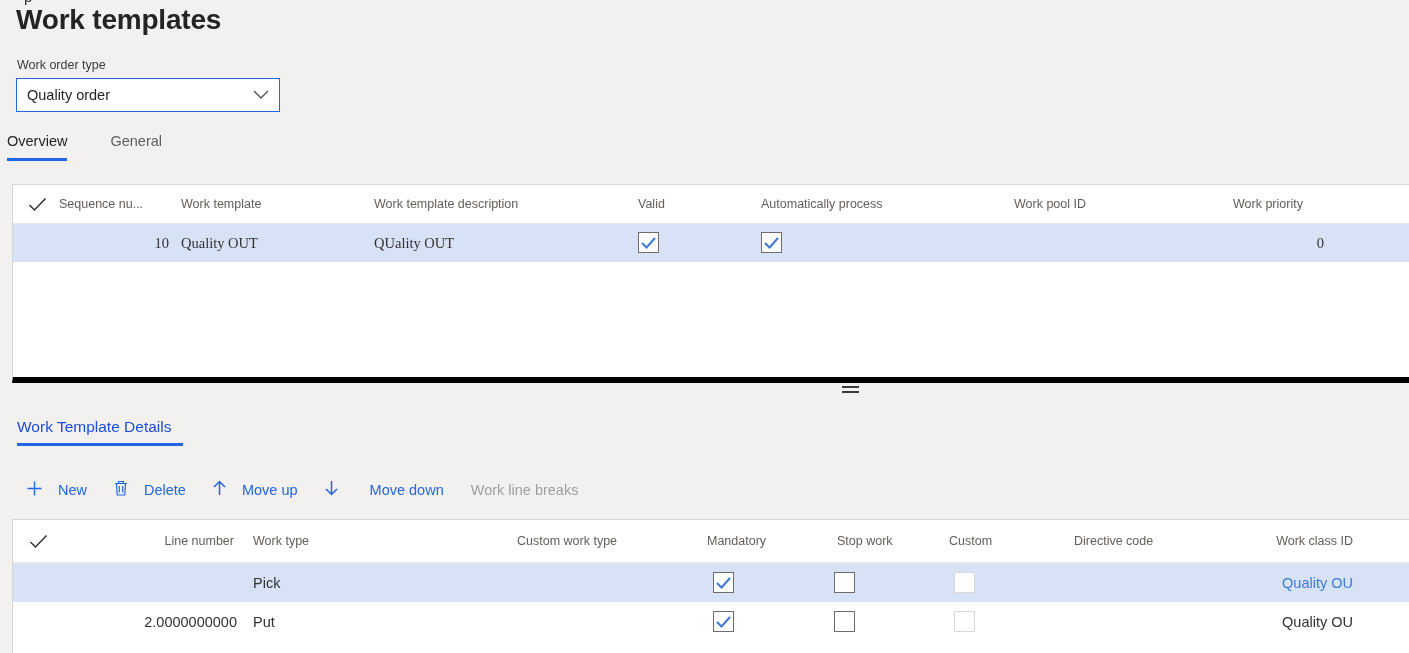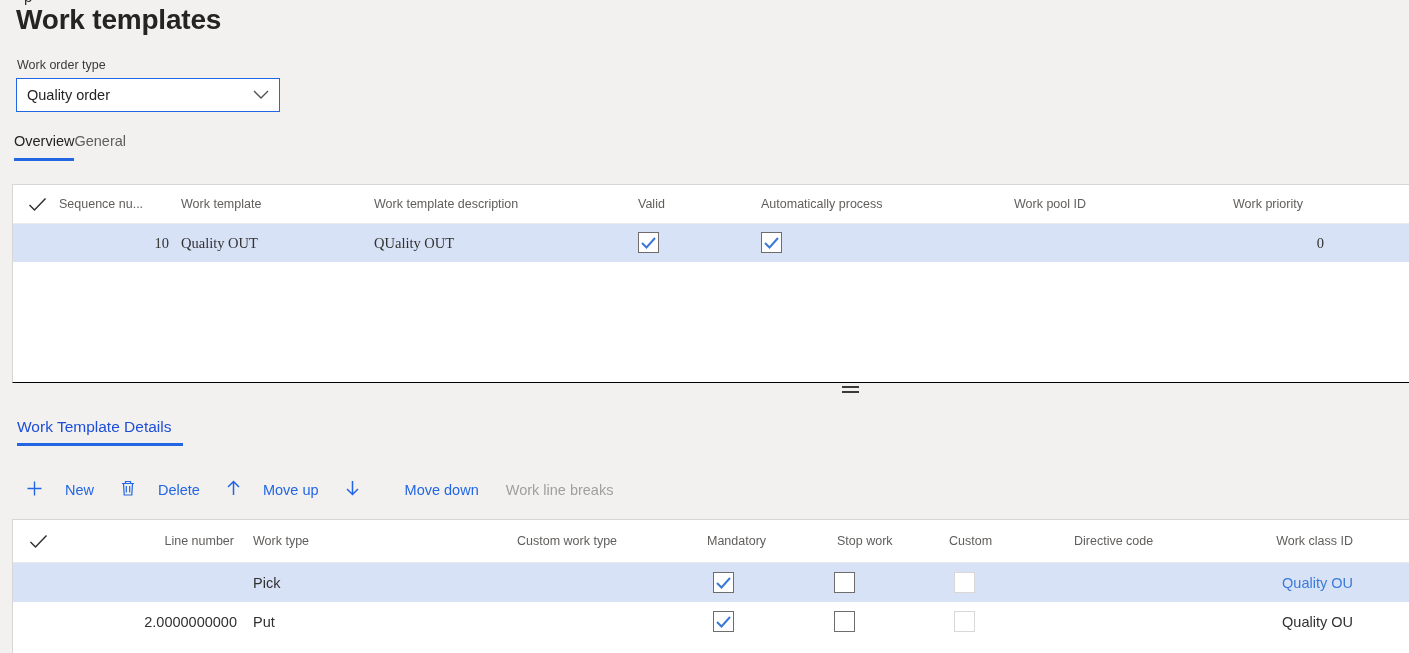--- a/index.html
+++ b/index.html
@@ -19,30 +19,30 @@
   .field-label { position:absolute; left:17px; top:58px; font-size:12.5px; color:#3b3a39; }
 
   .combobox {
     position:absolute; left:16px; top:78px; width:264px; height:34px;
     background:#ffffff; border:1.5px solid #2266e3;
     display:flex; align-items:center; padding:0 10px;
     font-size:14.5px; color:#252423; cursor:pointer;
   }
   .combobox .chevron { margin-left:auto; display:flex; }
 
-  .tabs { position:absolute; left:14px; top:133px; display:flex; font-size:14.5px; }
+  .tabs { position:absolute; left:7px; top:133px; display:flex; gap:43px; font-size:14.5px; }
   .tab { padding-bottom:9px; cursor:pointer; }
   .tab.active { color:#252423; border-bottom:3px solid #2266e3; }
   .tab.inactive { color:#605e5c; }
 
   .grid {
     position:absolute; left:12px; width:1397px; background:#ffffff;
     border-top:1px solid #d8d6d4; border-left:1px solid #d8d6d4;
   }
-  #grid1 { top:184px; height:199px; border-bottom:1px solid #000000; }
+  #grid1 { top:184px; height:199px; border-bottom:6px solid #000000; }
   #grid2 { top:519px; height:134px; }
 
   .grid-header { position:absolute; left:0; right:0; top:0; }
   #grid1 .grid-header { height:39px; border-bottom:1px solid #eceae8; }
   #grid2 .grid-header { height:43px; border-bottom:1px solid #eceae8; }
   .hcell { position:absolute; top:0; bottom:0; display:flex; align-items:center; font-size:12.5px; color:#605e5c; white-space:nowrap; }
   .hcell.right { justify-content:flex-end; }
 
   .grid-row { position:absolute; left:0; right:0; }
   .grid-row.selected { background:#d8e2f7; }
@@ -59,21 +59,21 @@
   .checkbox.disabled { border-color:#dad8d6; }
 
   .splitter-handle { position:absolute; left:842px; top:386px; width:17px; height:8px; cursor:row-resize; }
   .splitter-handle .bar { position:absolute; left:0; width:17px; height:2px; background:#3a3a38; }
   .splitter-handle .bar.b1 { top:0; } .splitter-handle .bar.b2 { top:5px; }
 
   .section-title { position:absolute; left:17px; top:418px; font-size:15.5px; color:#1d4ed8; }
   .section-underline { position:absolute; left:17px; top:443px; width:166px; height:3px; background:#2266e3; }
 
   .toolbar { position:absolute; left:27px; top:480px; display:flex; align-items:center; gap:27px; font-size:14.5px; }
-  .tb-btn { display:flex; align-items:center; gap:23px; color:#2266e3; cursor:pointer; white-space:nowrap;text-align:right; }
+  .tb-btn { display:flex; align-items:center; gap:16px; color:#2266e3; cursor:pointer; white-space:nowrap;text-align:right; }
   .tb-btn.disabled { color:#a19f9d; cursor:default; }
   .tb-btn svg { flex:0 0 auto; }
 </style>
 </head>
 <body>
 
 <div class="clip-frag"><span>p</span></div>
 
 <h1 class="page-title">Work templates</h1>
 

